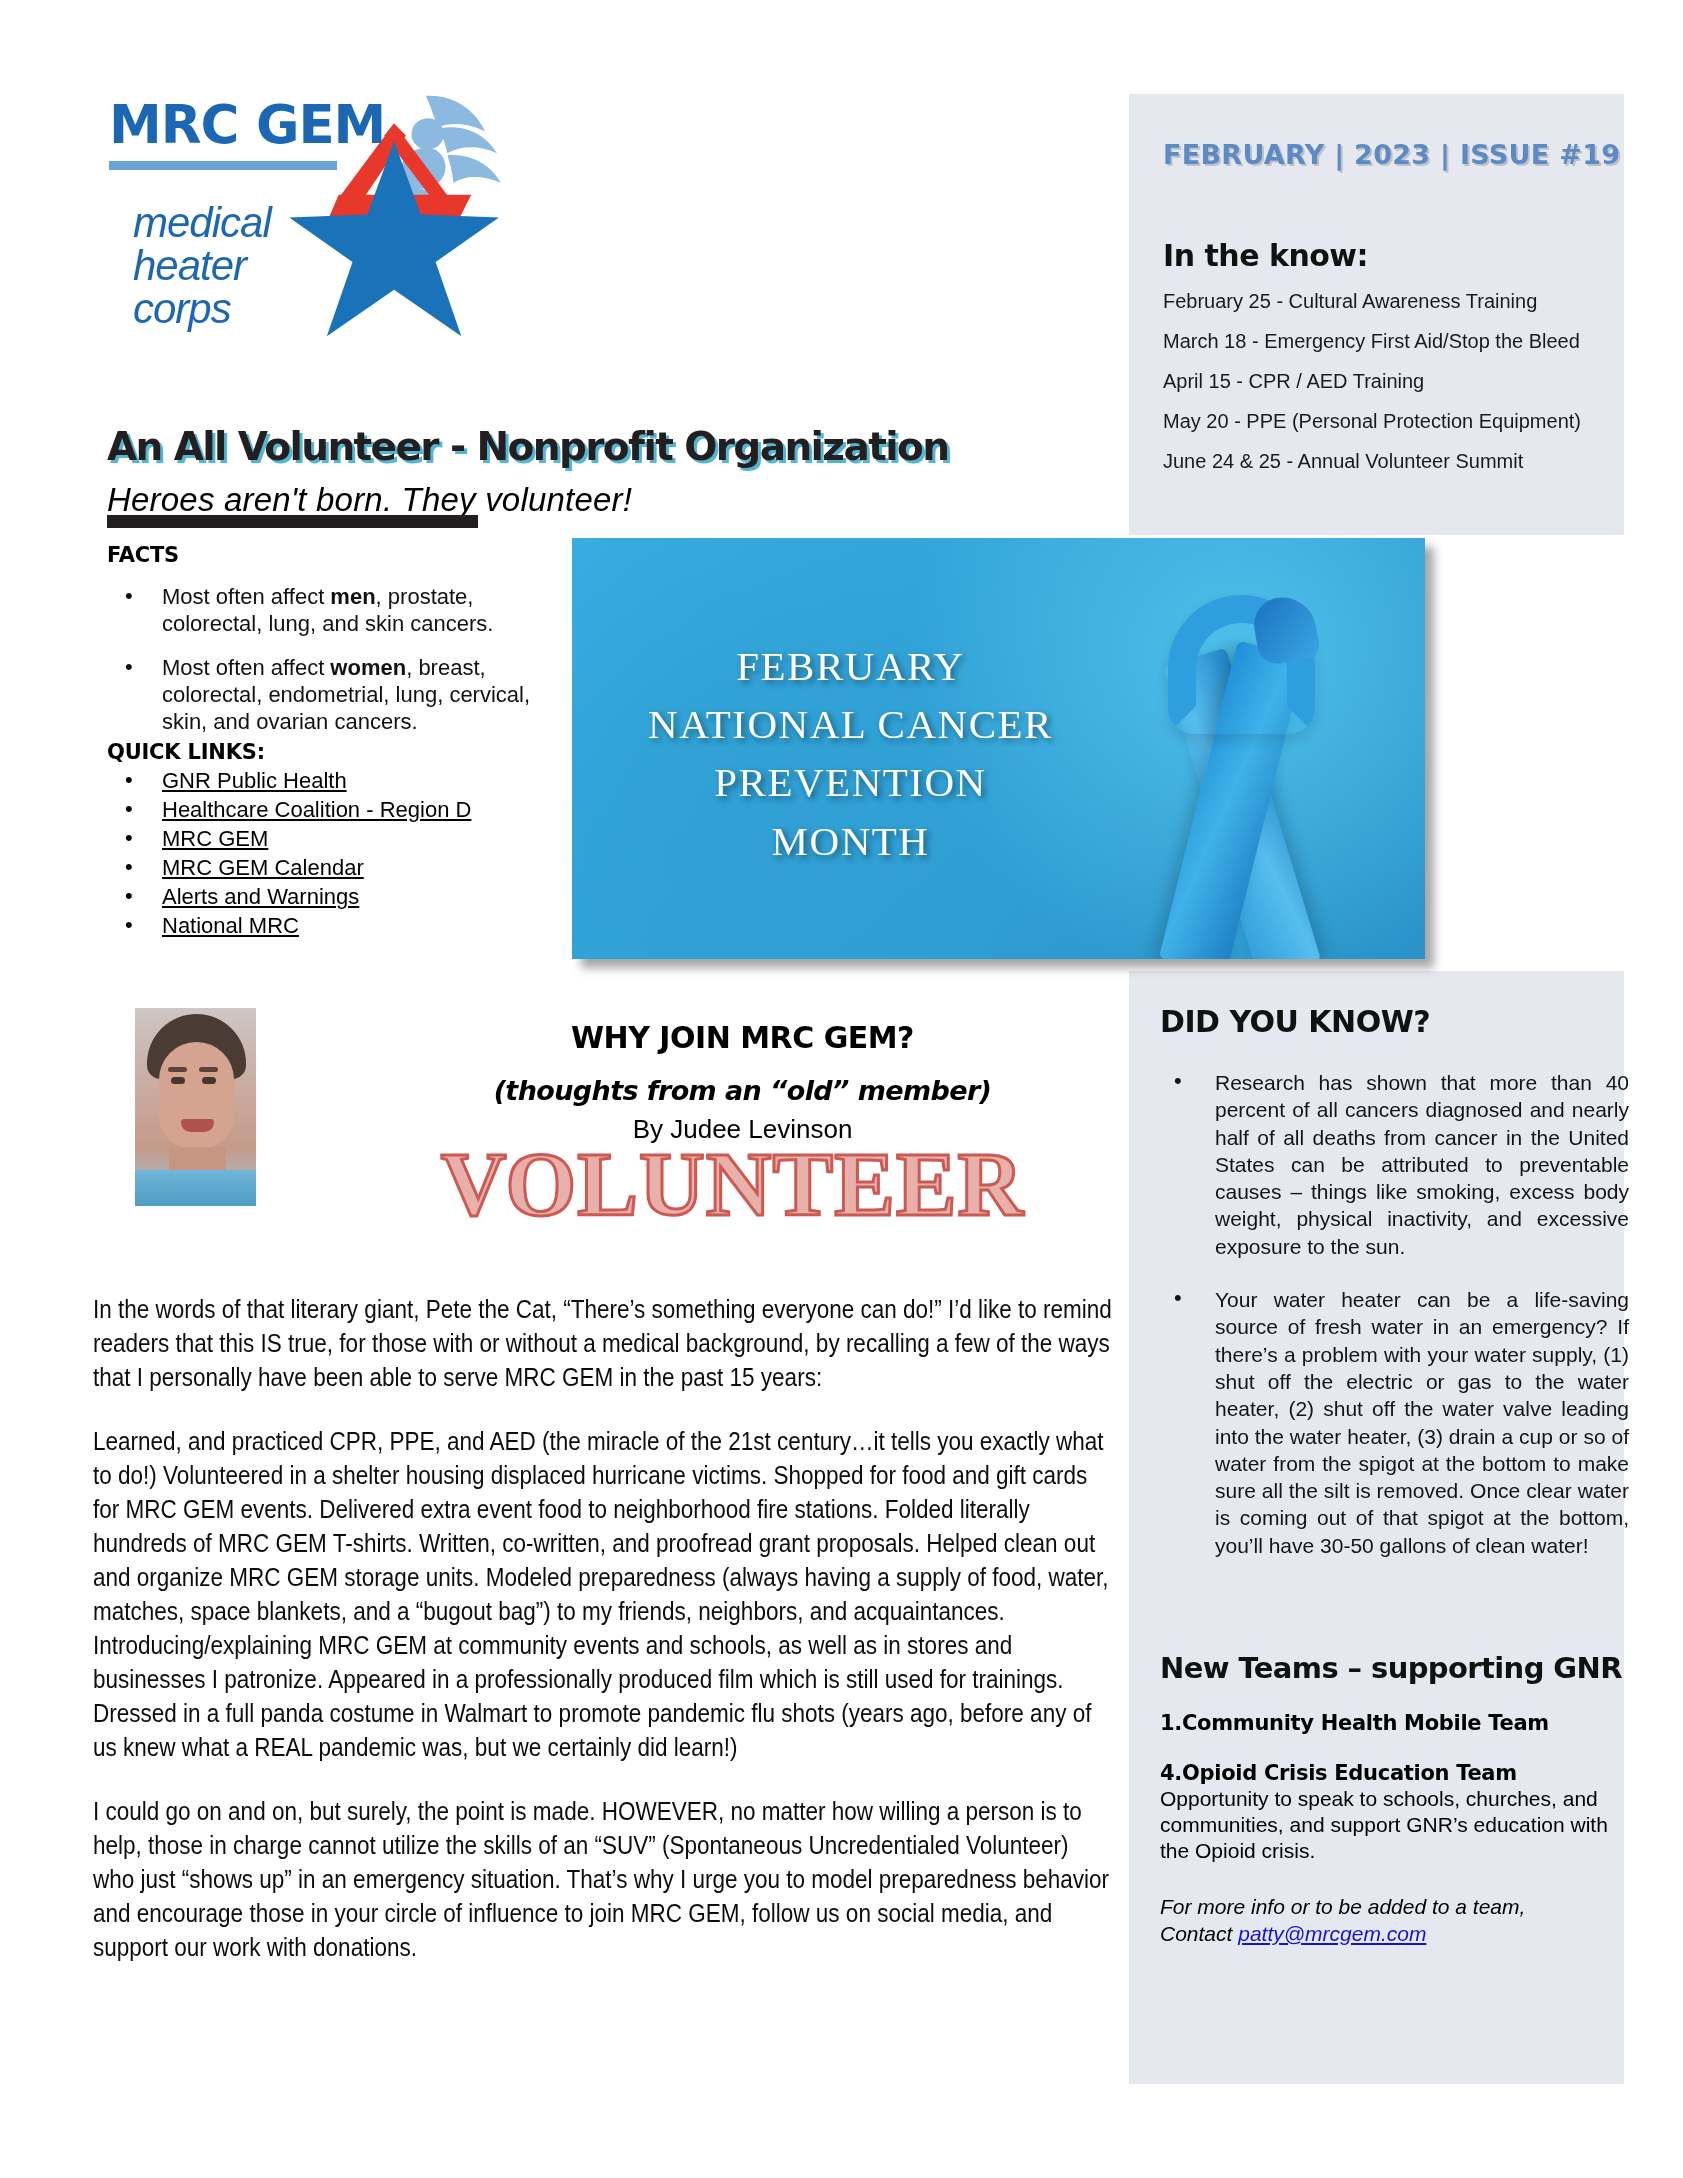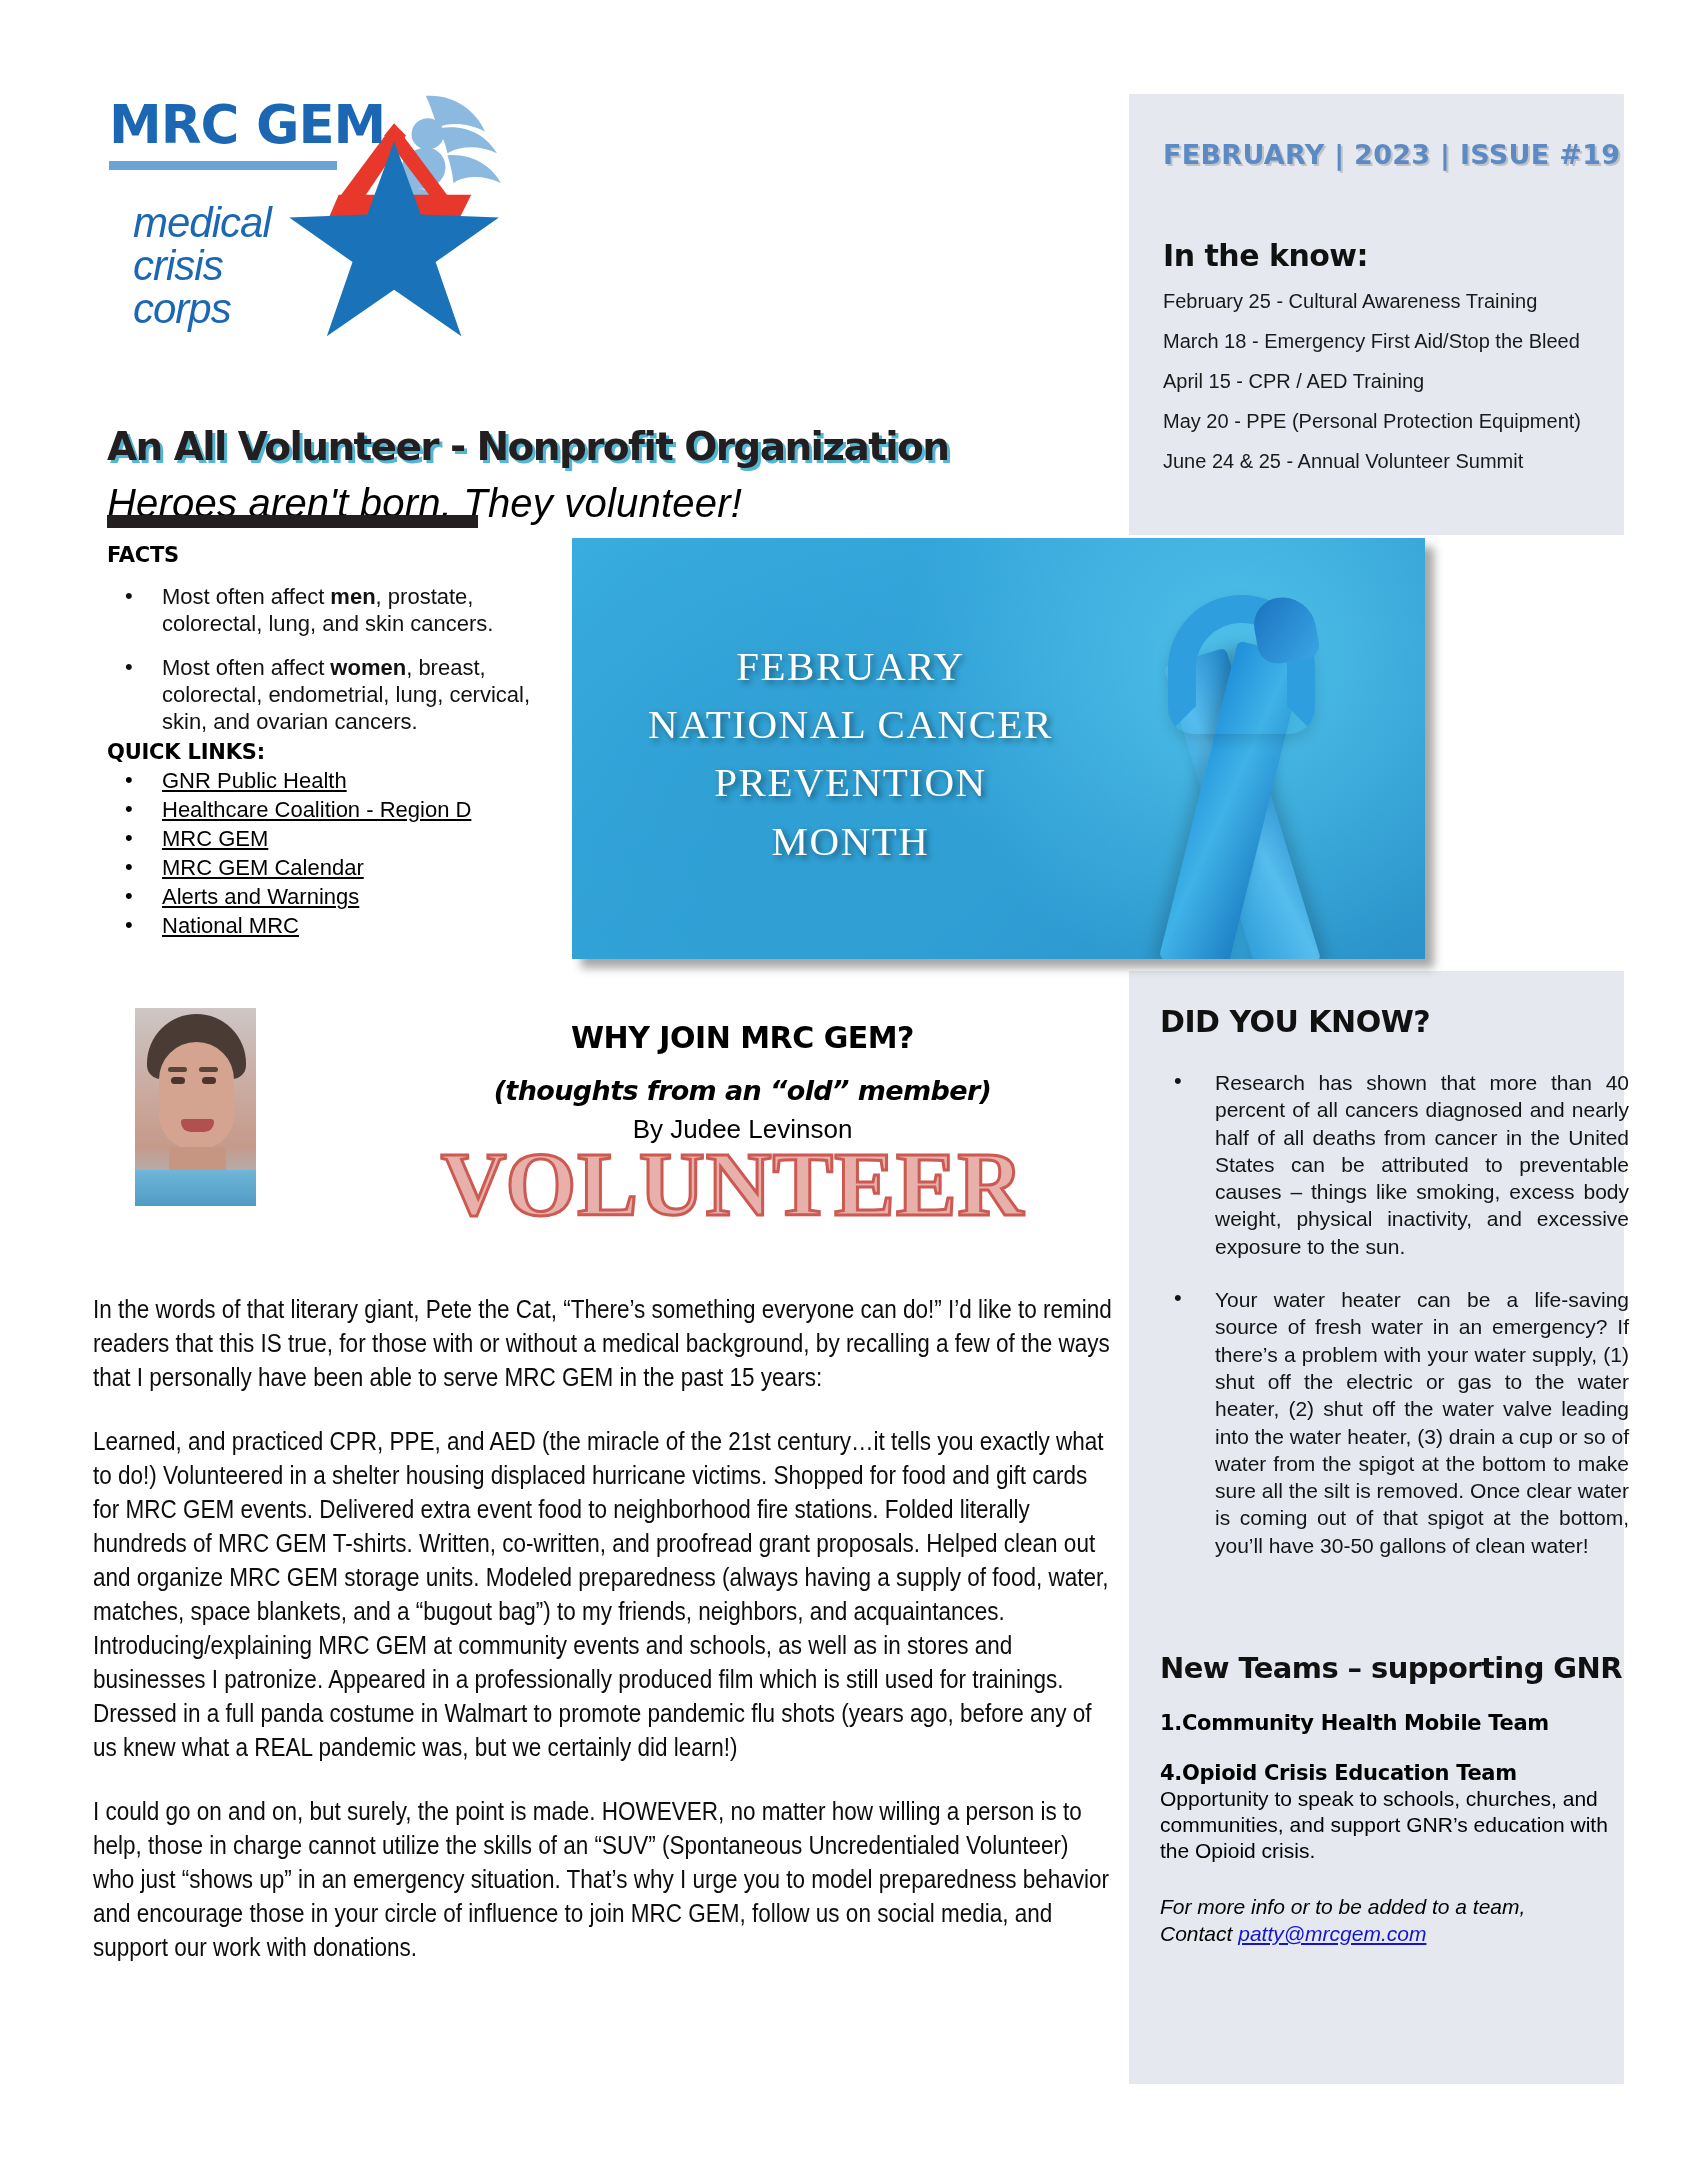--- a/index.html
+++ b/index.html
@@ -64,21 +64,21 @@
   #masthead { position:absolute; left:107px; top:396px; width:891px; }
   #mast-title {
     font-family:"DejaVu Sans", sans-serif; font-weight:700;
     font-size:39px; color:#231f20; letter-spacing:-1.6px;
     text-shadow: 3px 3px 0 #52b6d4;
     white-space:nowrap;
     margin-top:28px;
   }
   #mast-tag {
     font-family:"Liberation Sans", sans-serif; font-style:italic;
-    font-size:40px; color:#000; margin-top:12px; letter-spacing:0.2px;
+    font-size:33px; color:#000; margin-top:12px; letter-spacing:0.2px;
   }
 
   
   #factbar { position:absolute; left:107px; top:515px; width:371px; height:13px; background:#231f20; }
   #facts { position:absolute; left:107px; top:543px; width:465px; }
   .sec-h {
     font-family:"DejaVu Sans", sans-serif; font-weight:700;
     font-size:21px; letter-spacing:-0.2px; color:#000;
   }
   ul.bul { list-style:none; }
@@ -277,21 +277,21 @@
       <path d="M62 112 L196 112 L182 140 L50 140 Z" fill="#e8382c"></path>
 
       <path d="M118 58 L145 132 L224 135 L160 180 L186 255 L118 208 L50 255 L76 180 L12 135 L91 132 Z" fill="#1a72b8"></path>
     </svg>
   </div>
   <div id="logo-text">
     <div id="logo-mrcgem">MRC GEM</div>
     <div id="logo-rule"></div>
     <div id="logo-sub">
       <div>medical</div>
-      <div>crisis</div>
+      <div>heater</div>
       <div>corps</div>
     </div>
   </div>
 </div>
 
 <div id="masthead">
   <div id="mast-title">An All Volunteer - Nonprofit Organization</div>
   <div id="mast-tag">Heroes aren't born. They volunteer!</div>
 </div>
 

